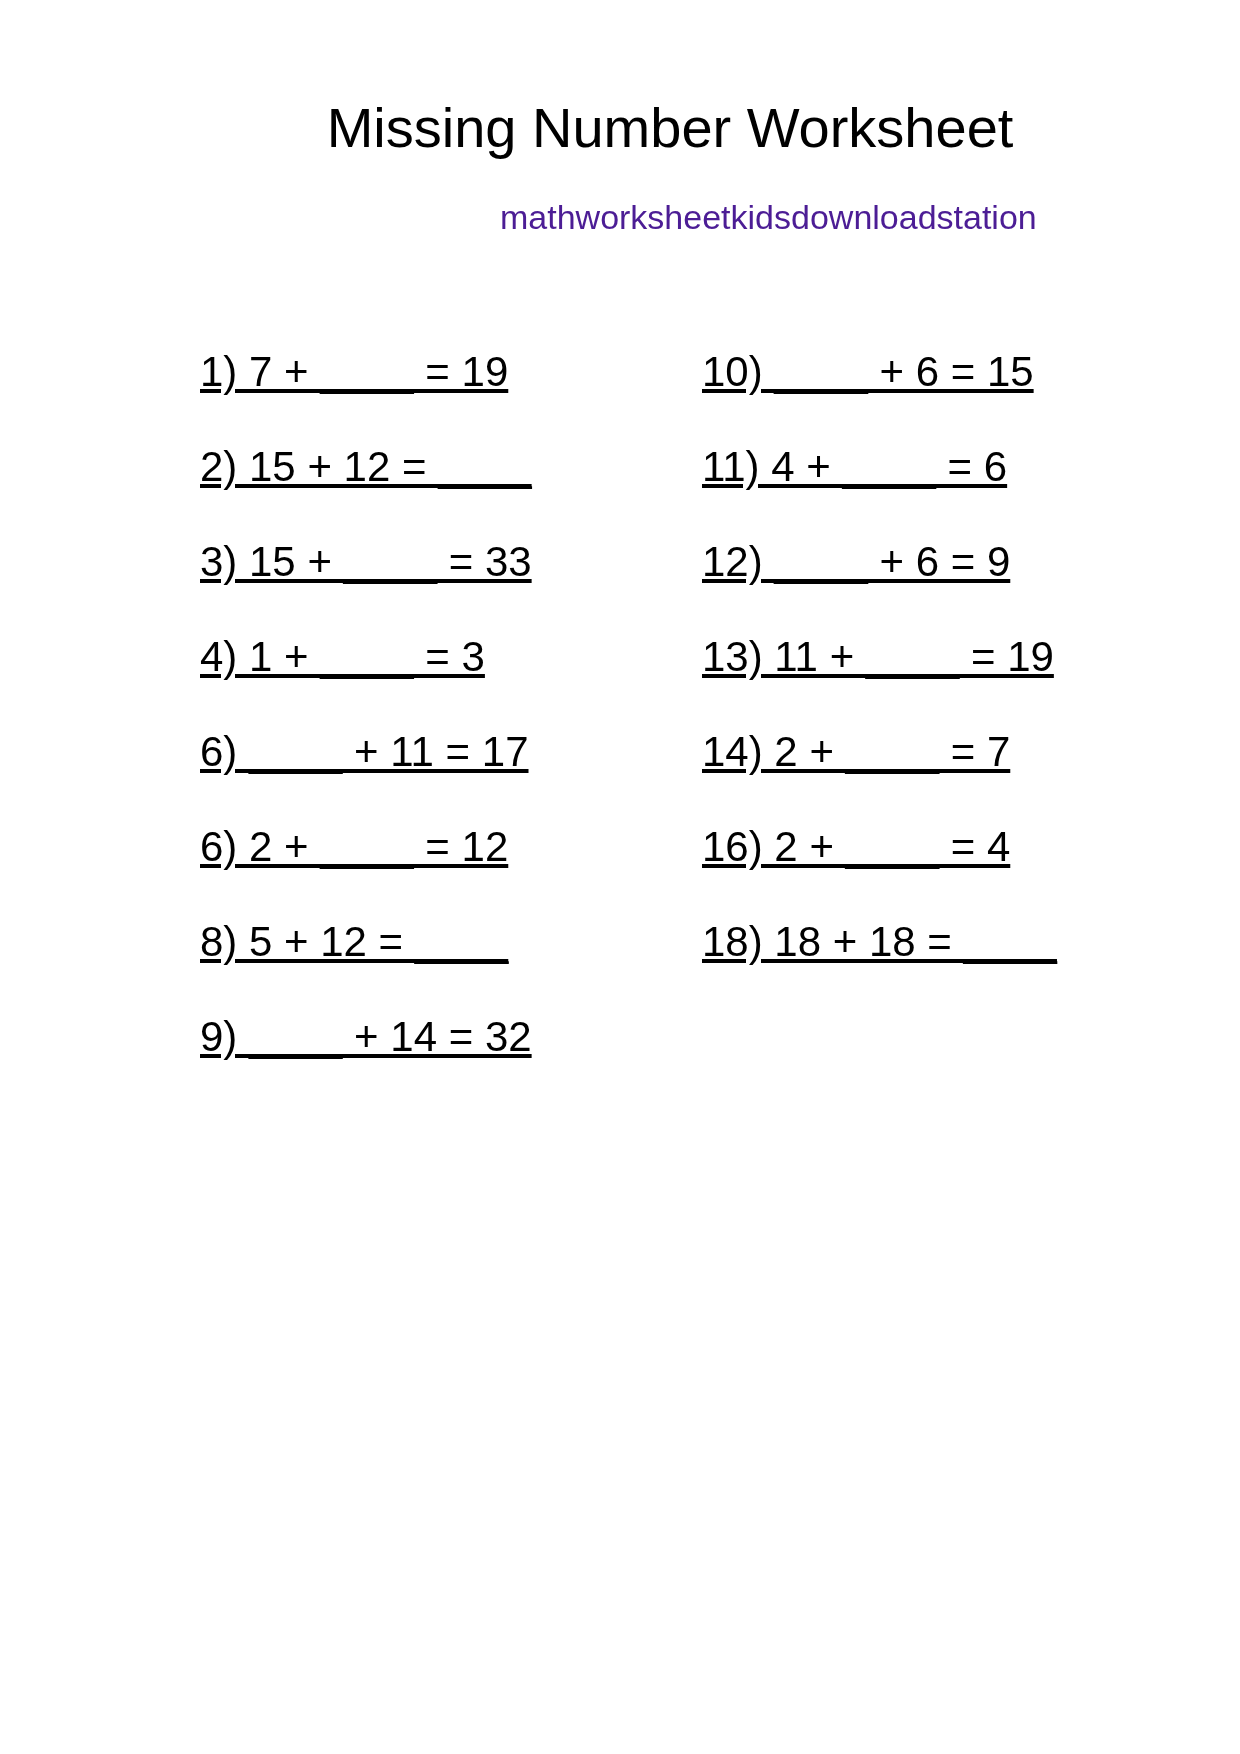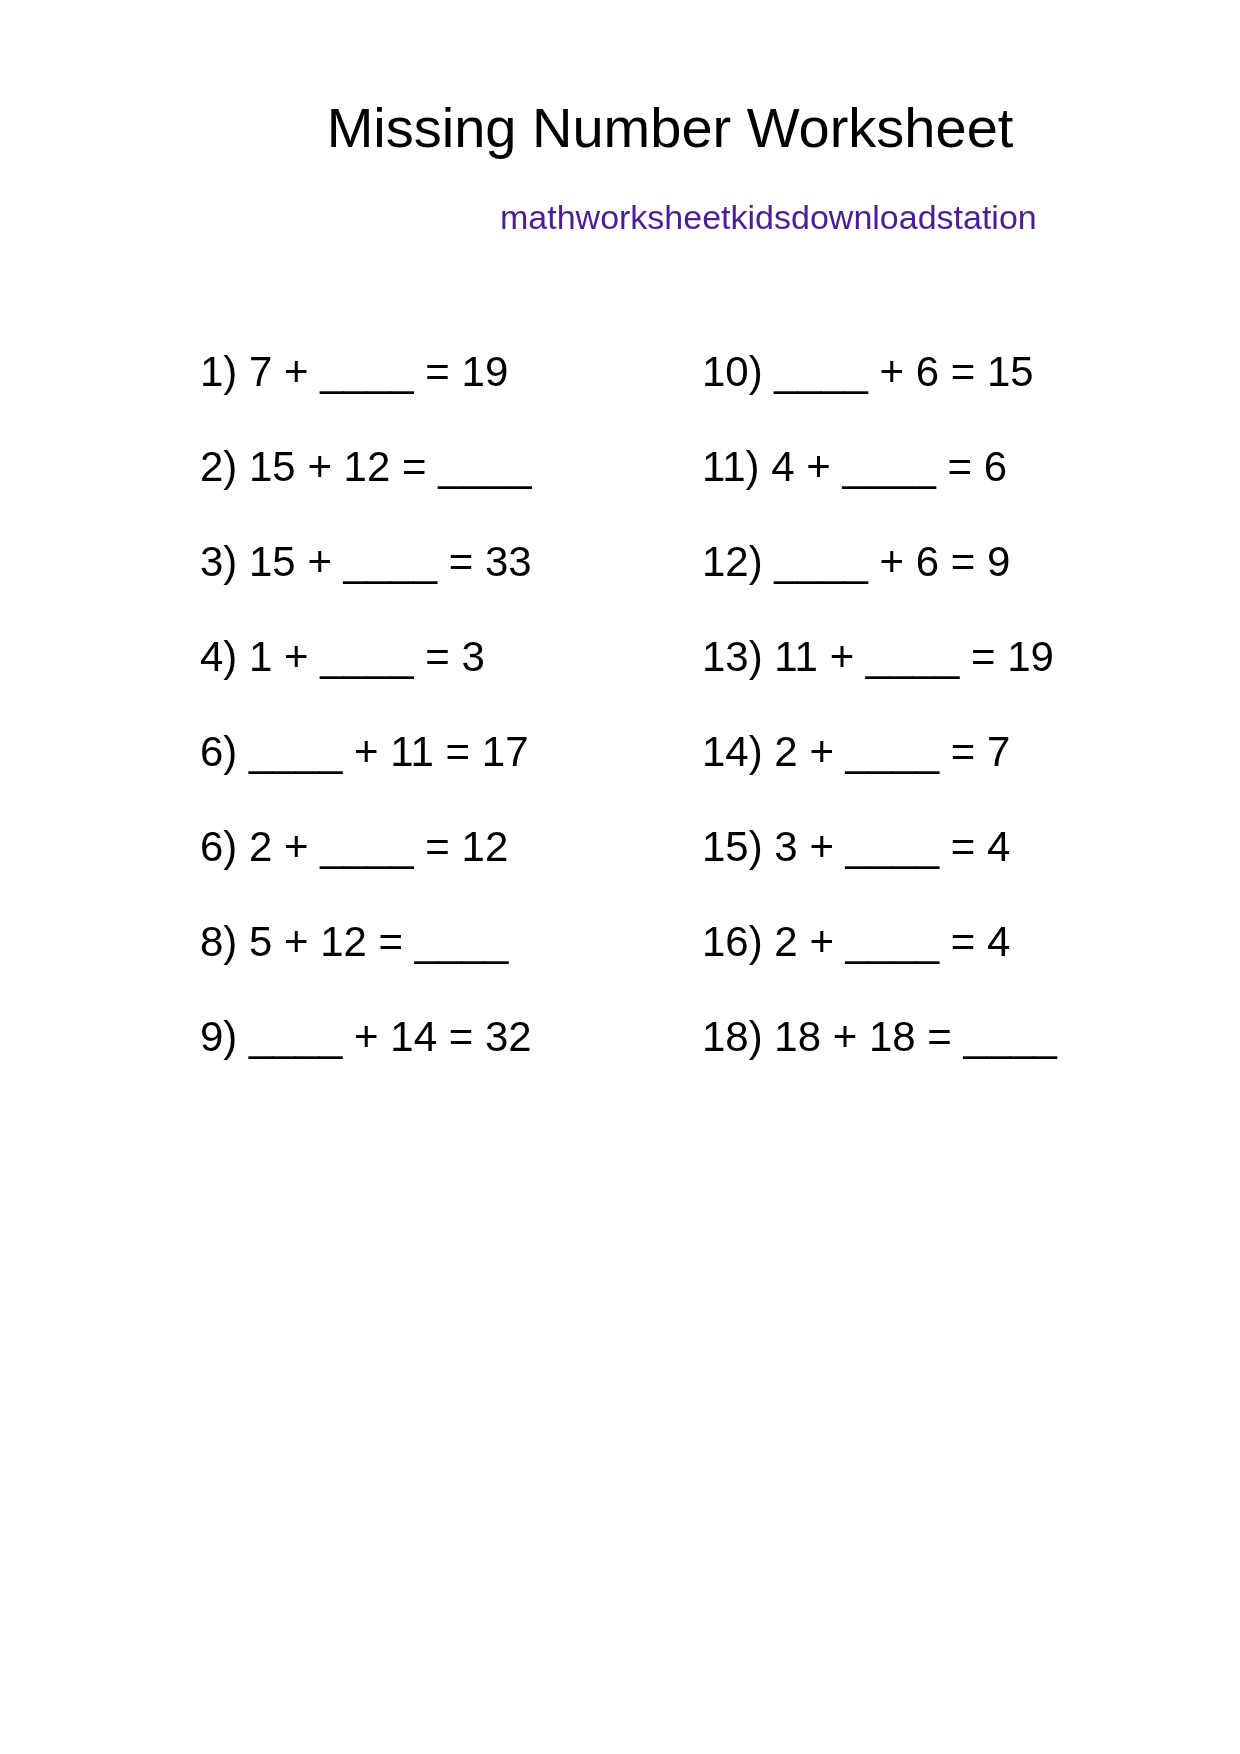--- a/index.html
+++ b/index.html
@@ -31,20 +31,21 @@
     left: 500px;
     top: 182px;
     font-size: 34px;
     line-height: 46px;
     color: #4c1d95;
     margin-top: 12px;
   }
   .col {
     position: absolute;
     top: 348px;
+    text-decoration: underline;
   }
   .col.left { left: 200px; }
   .col.right { left: 702px; }
   .problem {
     height: 95px;
     font-size: 42px;
     line-height: 48px;
     white-space: pre;
     color: #000000;
   }
@@ -65,16 +66,15 @@
   <div class="problem">8) 5 + 12 = ____</div>
   <div class="problem">9) ____ + 14 = 32</div>
 </div>
 
 <div class="col right">
   <div class="problem">10) ____ + 6 = 15</div>
   <div class="problem">11) 4 + ____ = 6</div>
   <div class="problem">12) ____ + 6 = 9</div>
   <div class="problem">13) 11 + ____ = 19</div>
   <div class="problem">14) 2 + ____ = 7</div>
-  <div class="problem">15) 3 + ____ = 4</div>
   <div class="problem">16) 2 + ____ = 4</div>
   <div class="problem">18) 18 + 18 = ____</div>
 </div>
 
 </body></html>

